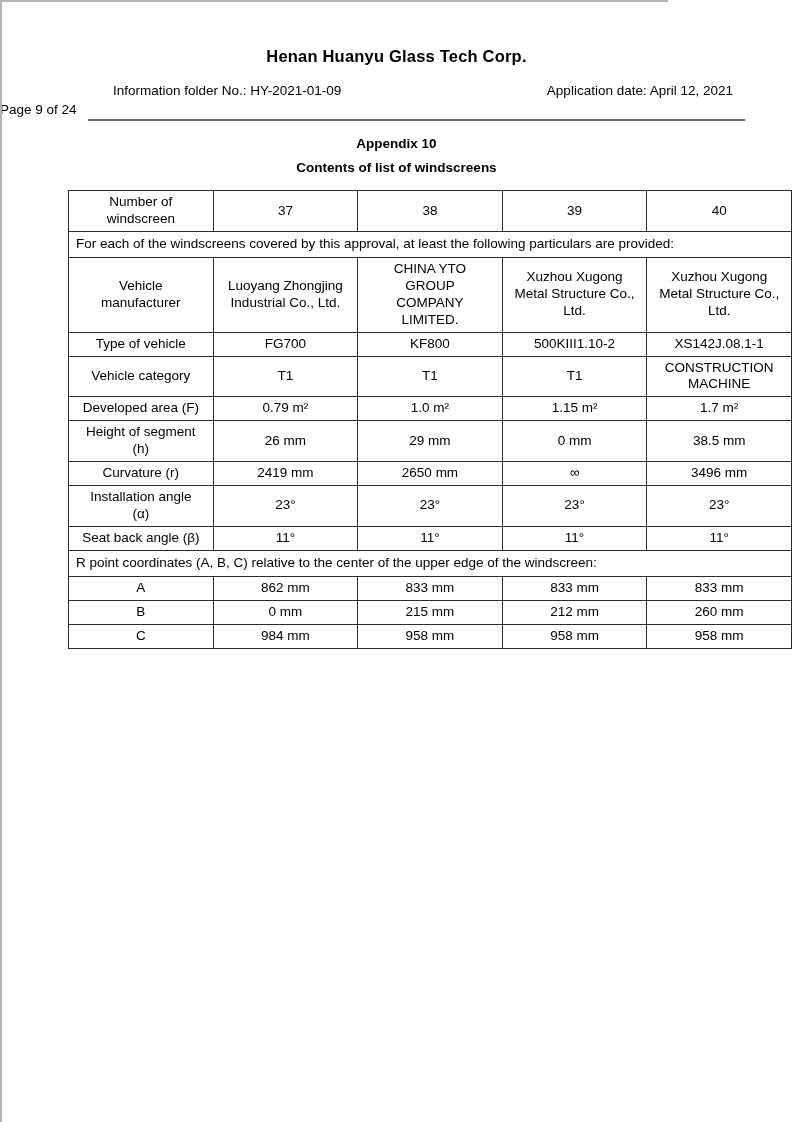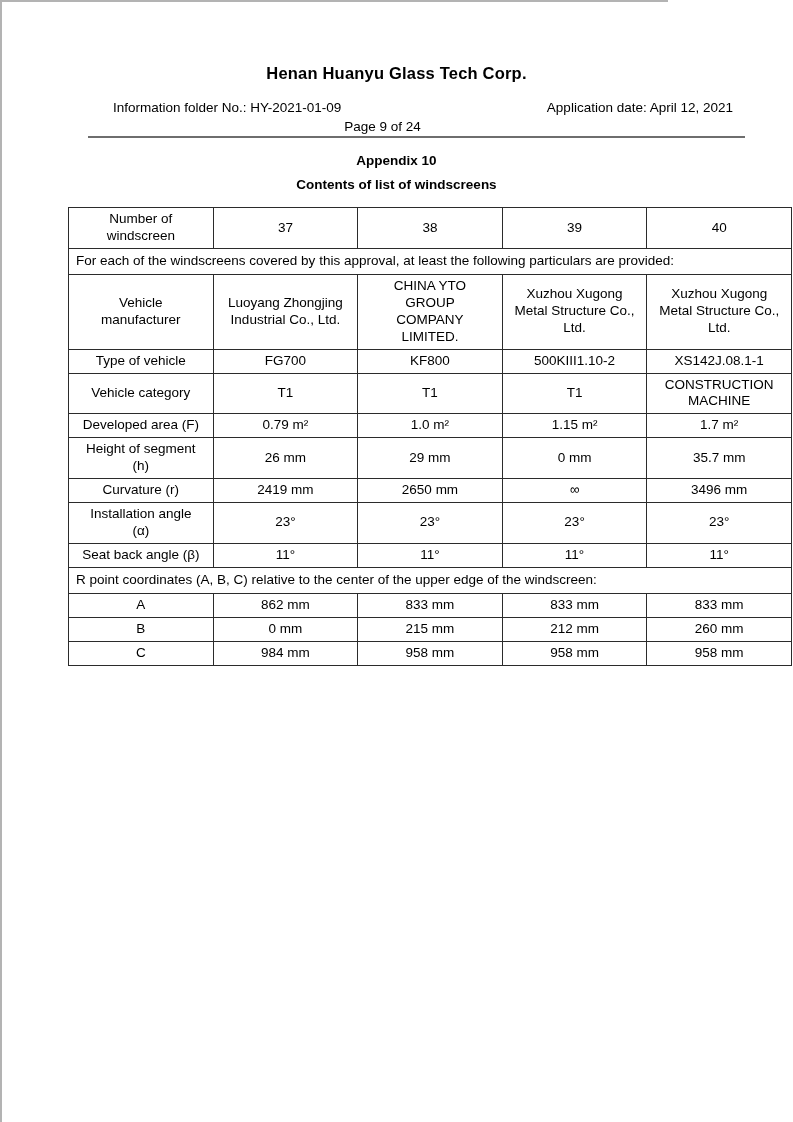--- a/index.html
+++ b/index.html
@@ -8,35 +8,35 @@
     width: 793px; height: 1122px;
     position: relative;
     font-family: "Liberation Sans", "DejaVu Sans", sans-serif;
     color: #000000;
     overflow: hidden;
   }
   .edge-top  { position: absolute; top: 0; left: 0; width: 668px; height: 2px; background: #b3b3b3; }
   .edge-left { position: absolute; top: 0; left: 0; width: 2px; height: 1122px; background: #b3b3b3; }
 
   .company-title {
-    padding-top: 64px;
+    padding-top: 47px;
     text-align: center;
     font-weight: bold;
     font-size: 16.5px;
     letter-spacing: 0.2px;
   }
   .info-row {
     display: flex;
     justify-content: space-between;
     margin: 17px 60px 0 113px;
     font-size: 13.5px;
     line-height: 1.2;
   }
   .page-num {
-    text-align: center;
+    text-align: left;
     margin-right: 28px;
     font-size: 13.5px;
     line-height: 1.2;
     margin-top: 3px;
   }
   .header-rule {
     border: none;
     border-top: 2px solid #6e6e6e;
     margin: 1px 48px 0 88px;
   }
@@ -155,21 +155,21 @@
       <td>1.0 m²</td>
       <td>1.15 m²</td>
       <td>1.7 m²</td>
     </tr>
     <tr class="r-tall">
       <td>Height of segment
 (h)</td>
       <td>26 mm</td>
       <td>29 mm</td>
       <td>0 mm</td>
-      <td>35.7 mm</td>
+      <td>38.5 mm</td>
     </tr>
     <tr class="r-plain">
       <td>Curvature (r)</td>
       <td>2419 mm</td>
       <td>2650 mm</td>
       <td>∞</td>
       <td>3496 mm</td>
     </tr>
     <tr class="r-tall">
       <td>Installation angle

